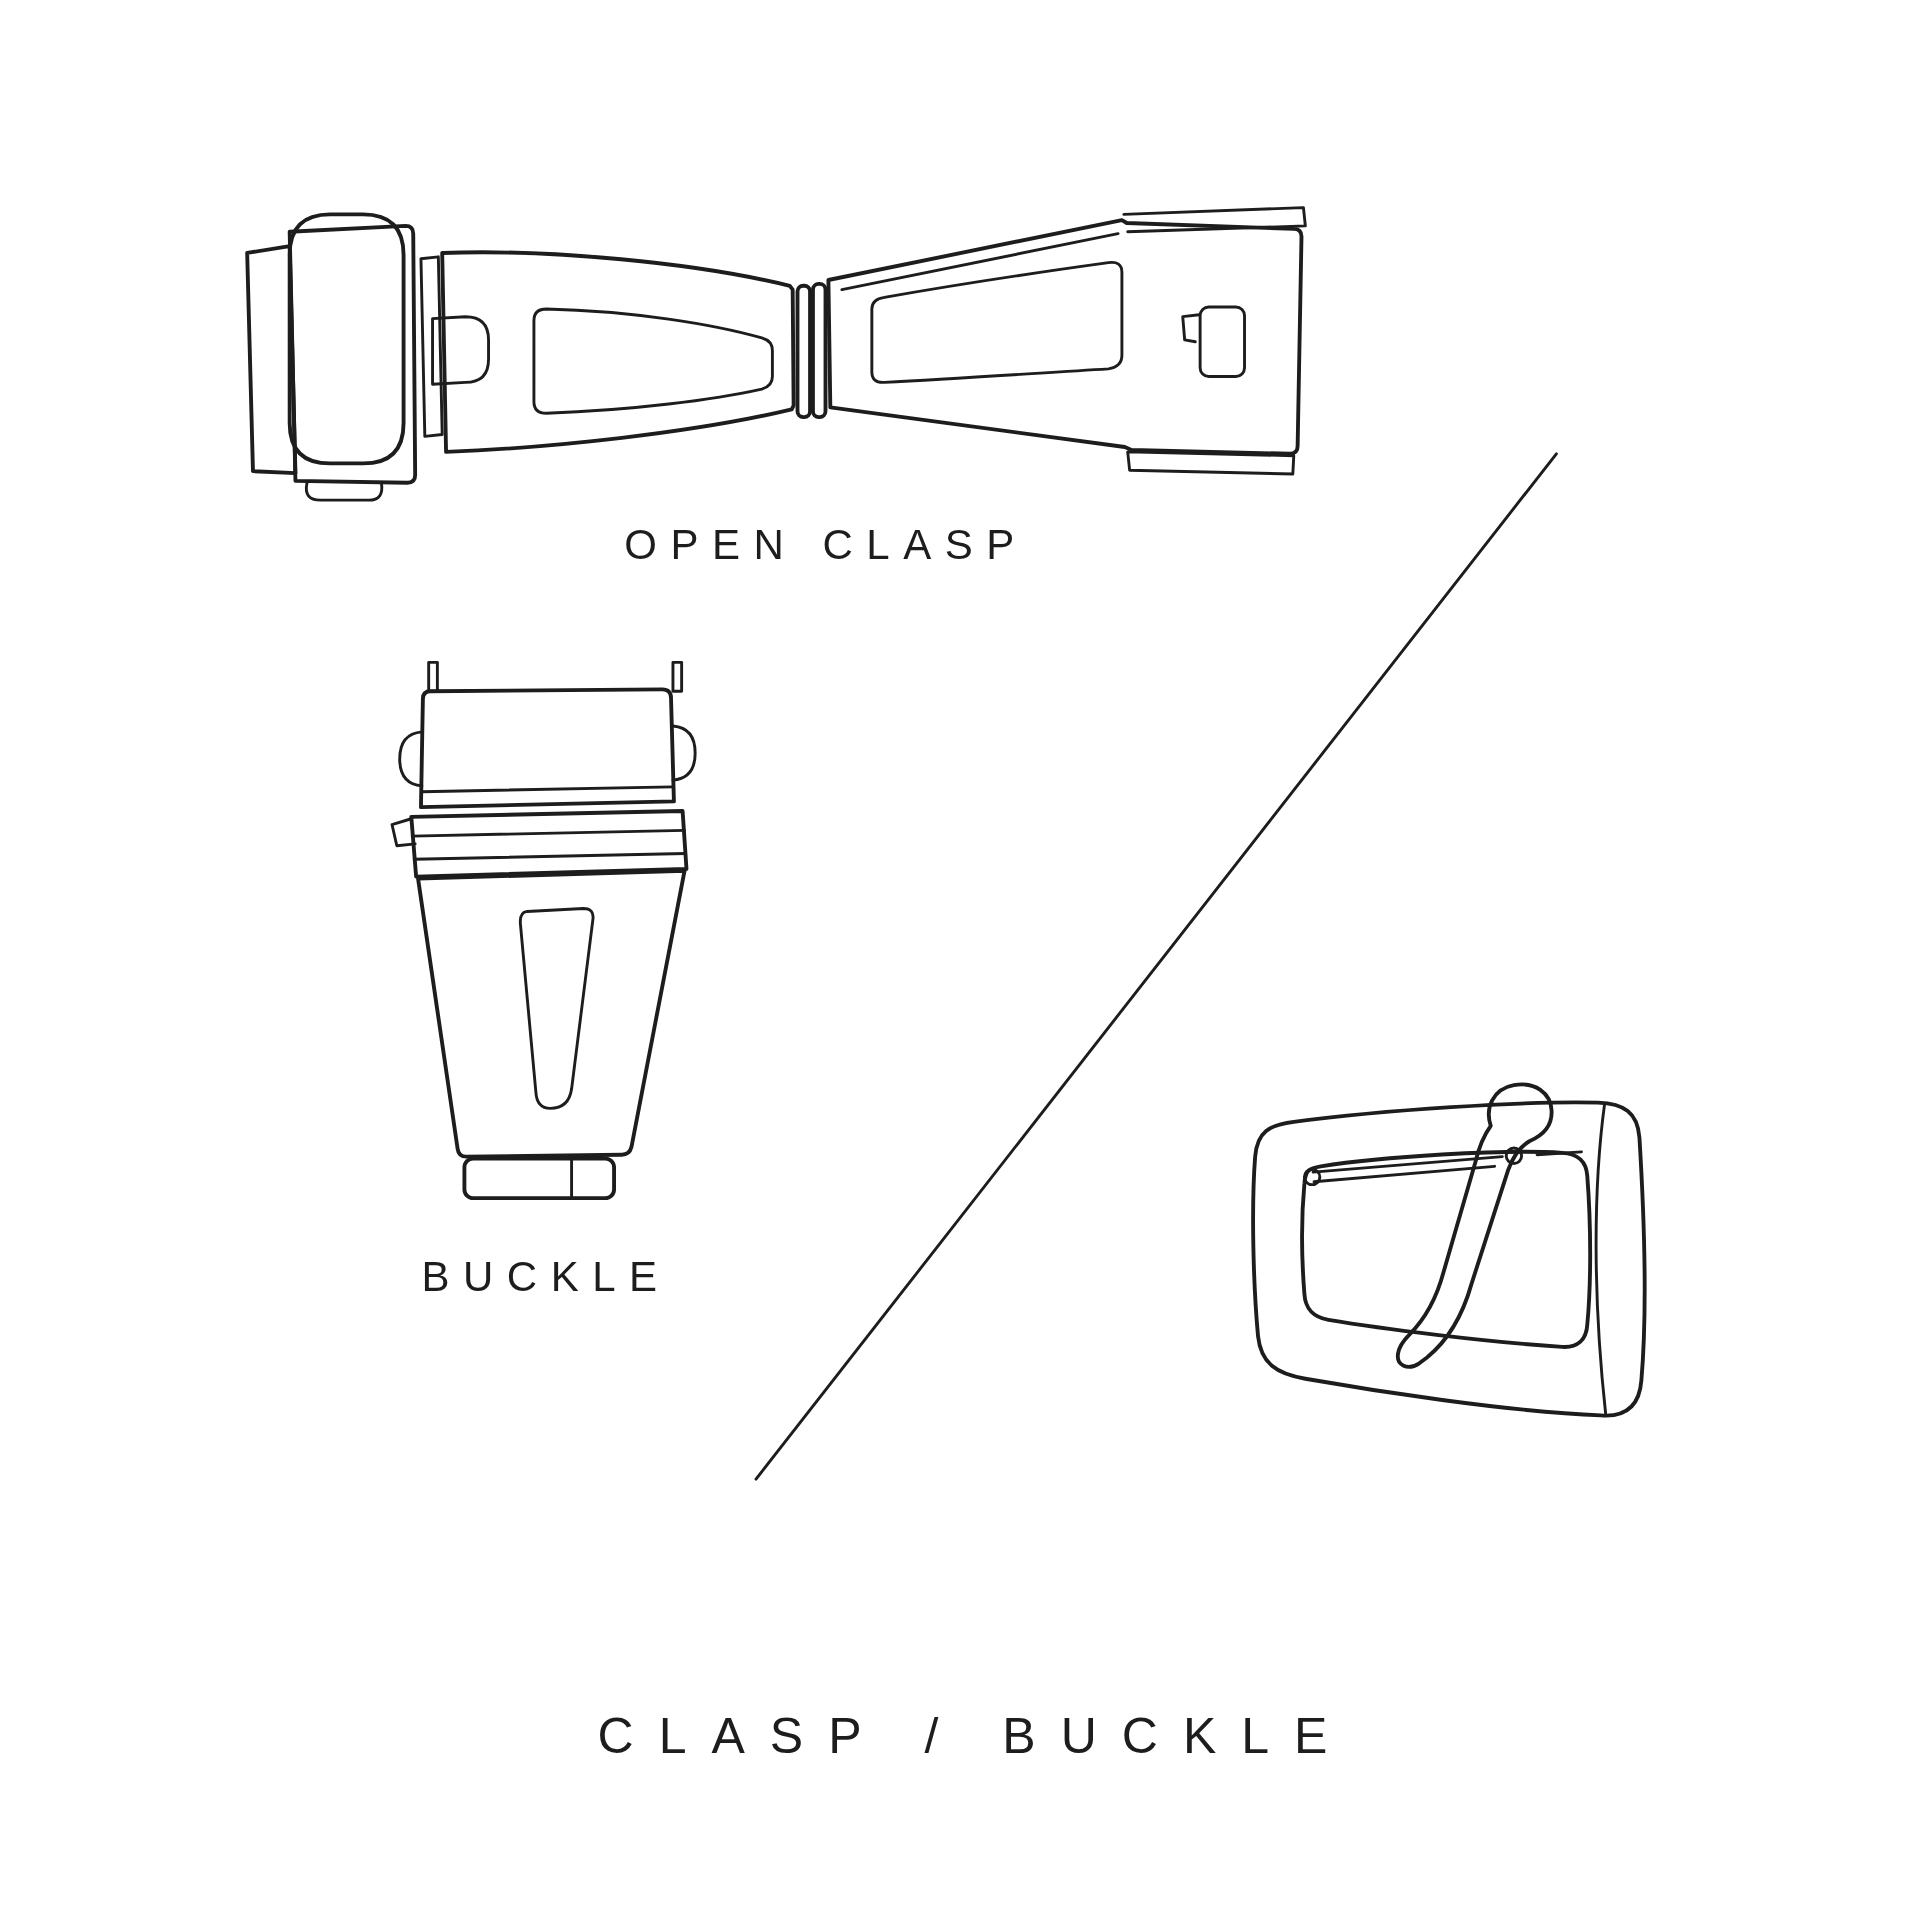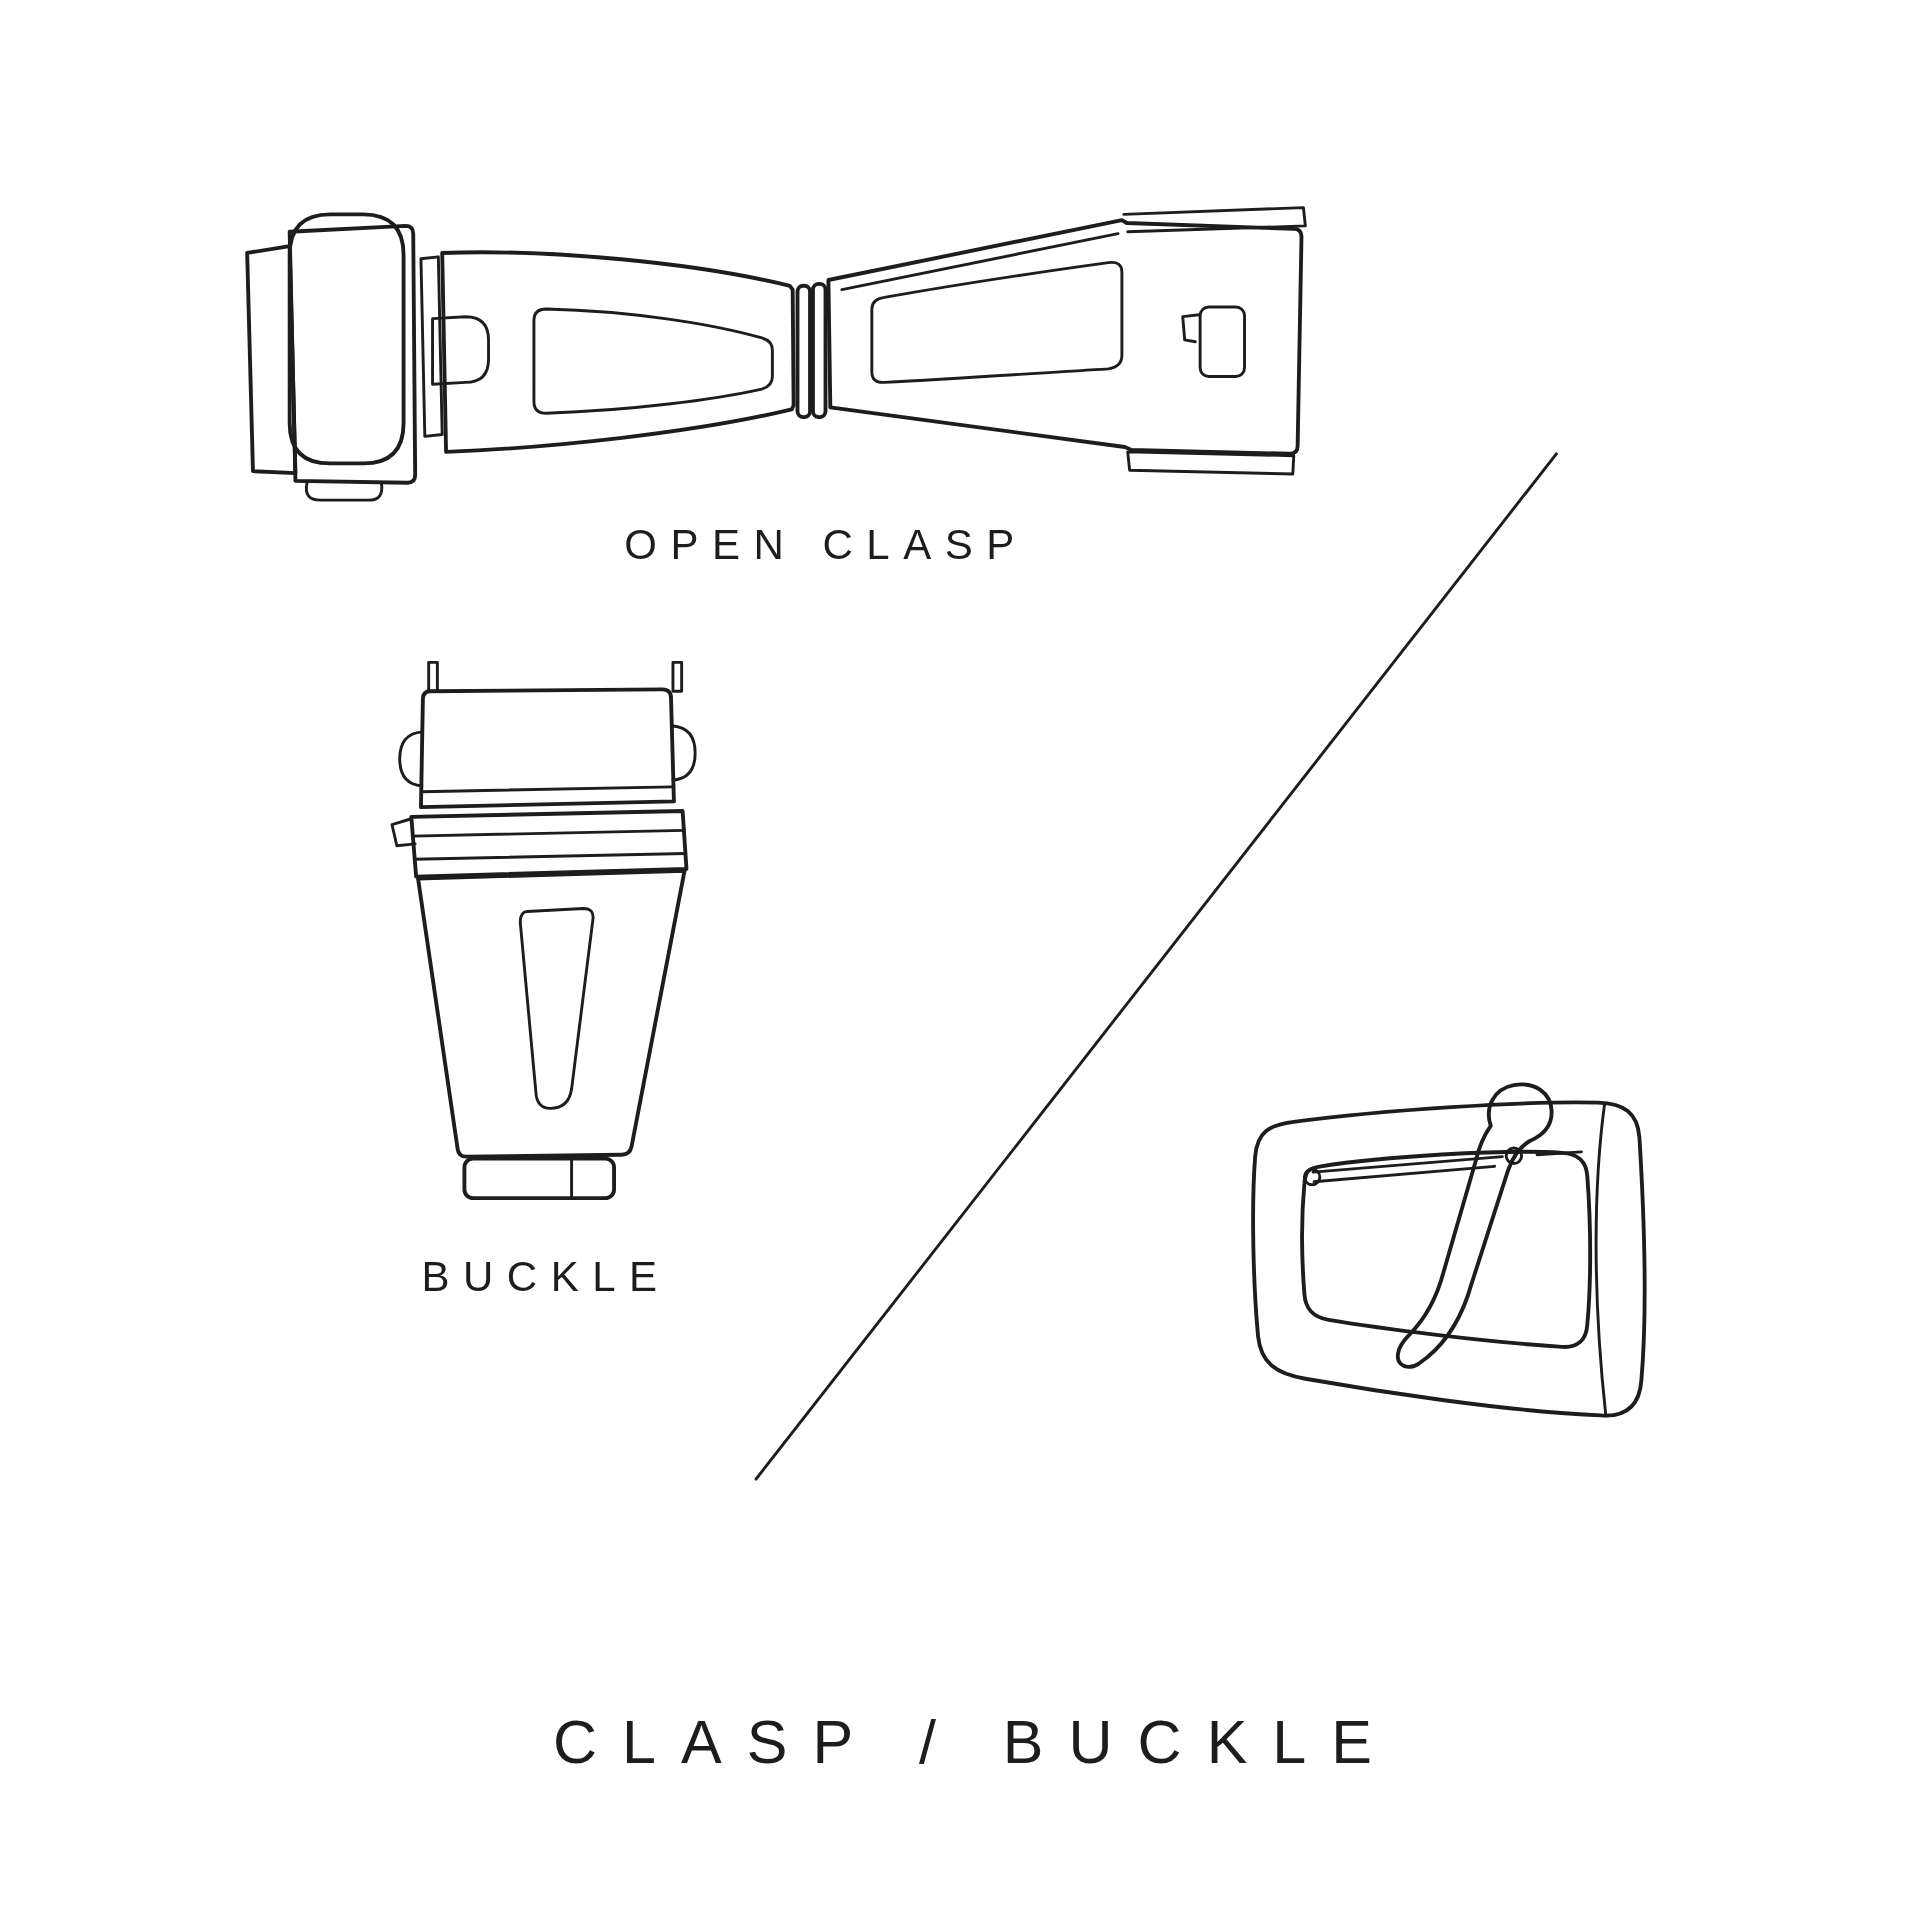--- a/index.html
+++ b/index.html
@@ -40,21 +40,21 @@
     white-space: nowrap;
   }
   .caption.open-clasp { left: 826px; top: 521px; }
   .caption.closed     { left: 546px; top: 1253px; }
   .title {
     position: absolute;
     left: 975px; top: 1707px;
     transform: translateX(-50%);
     color: var(--text);
     font-weight: 300;
-    font-size: 61px;
+    font-size: 50px;
     letter-spacing: 25px;
     white-space: nowrap;
   }
 </style>
 </head>
 <body>
 
 <div class="stage">
 
   <svg class="art" viewBox="0 0 2000 2000" aria-hidden="true">

